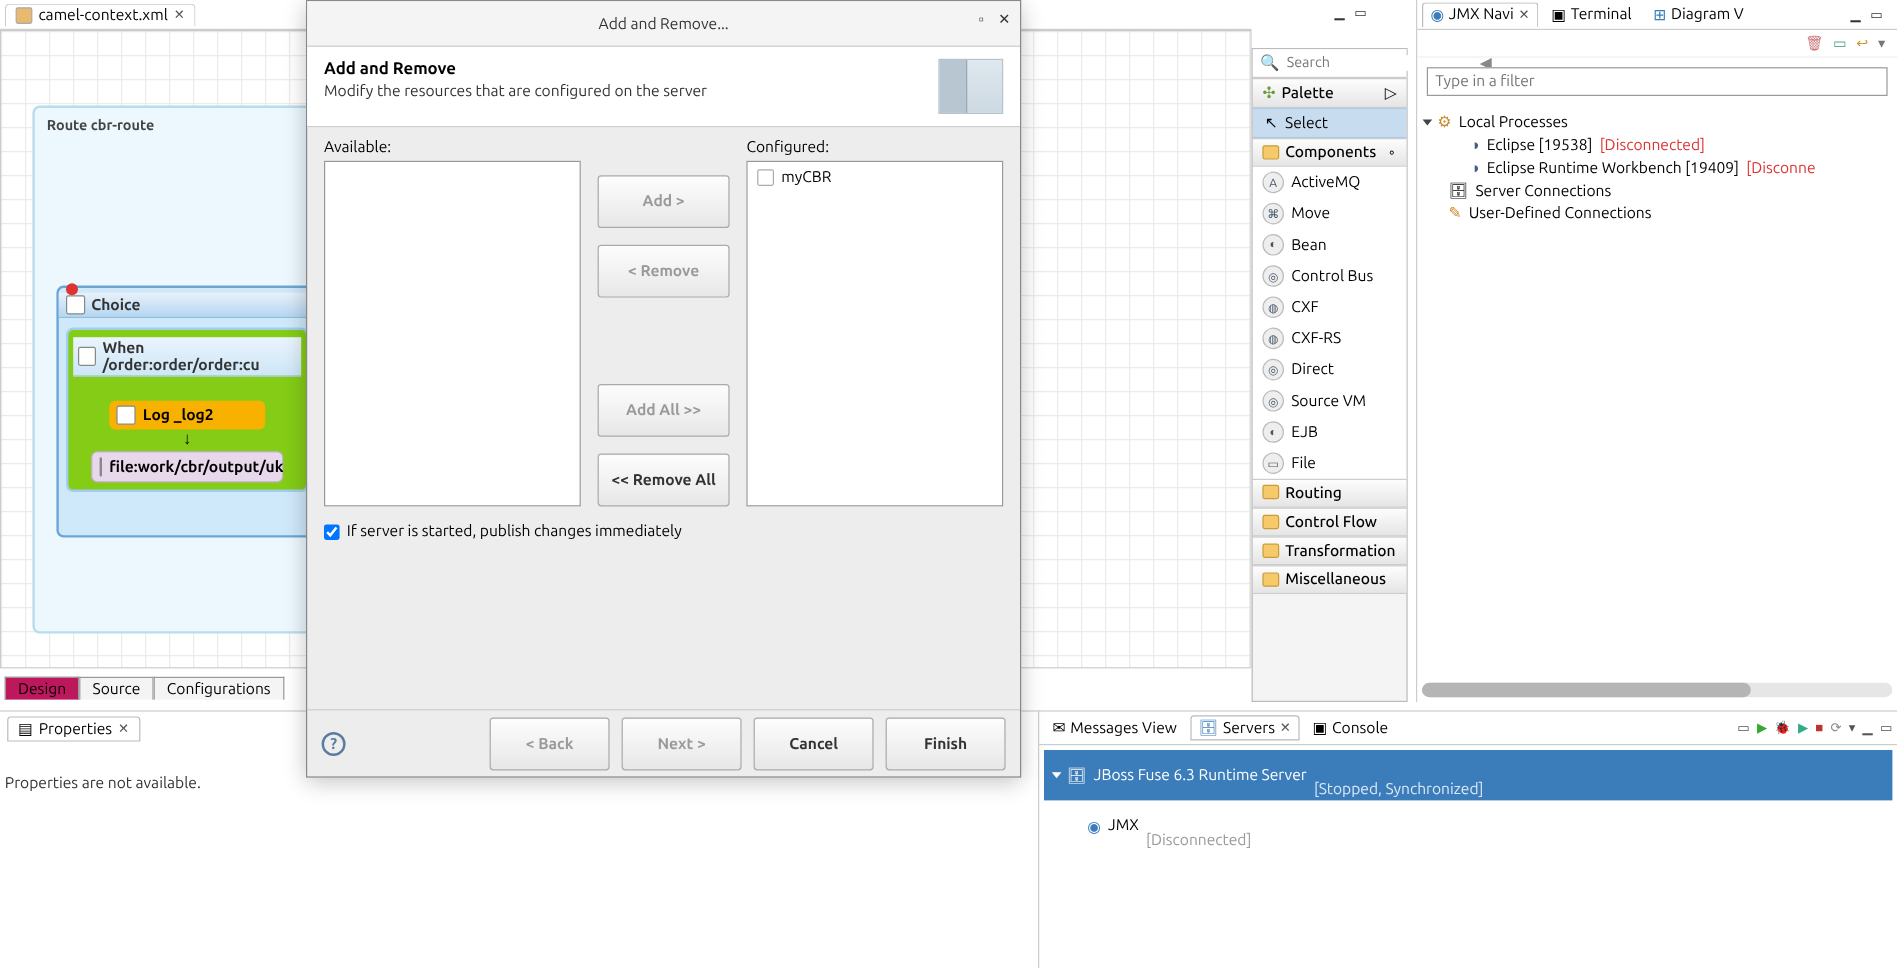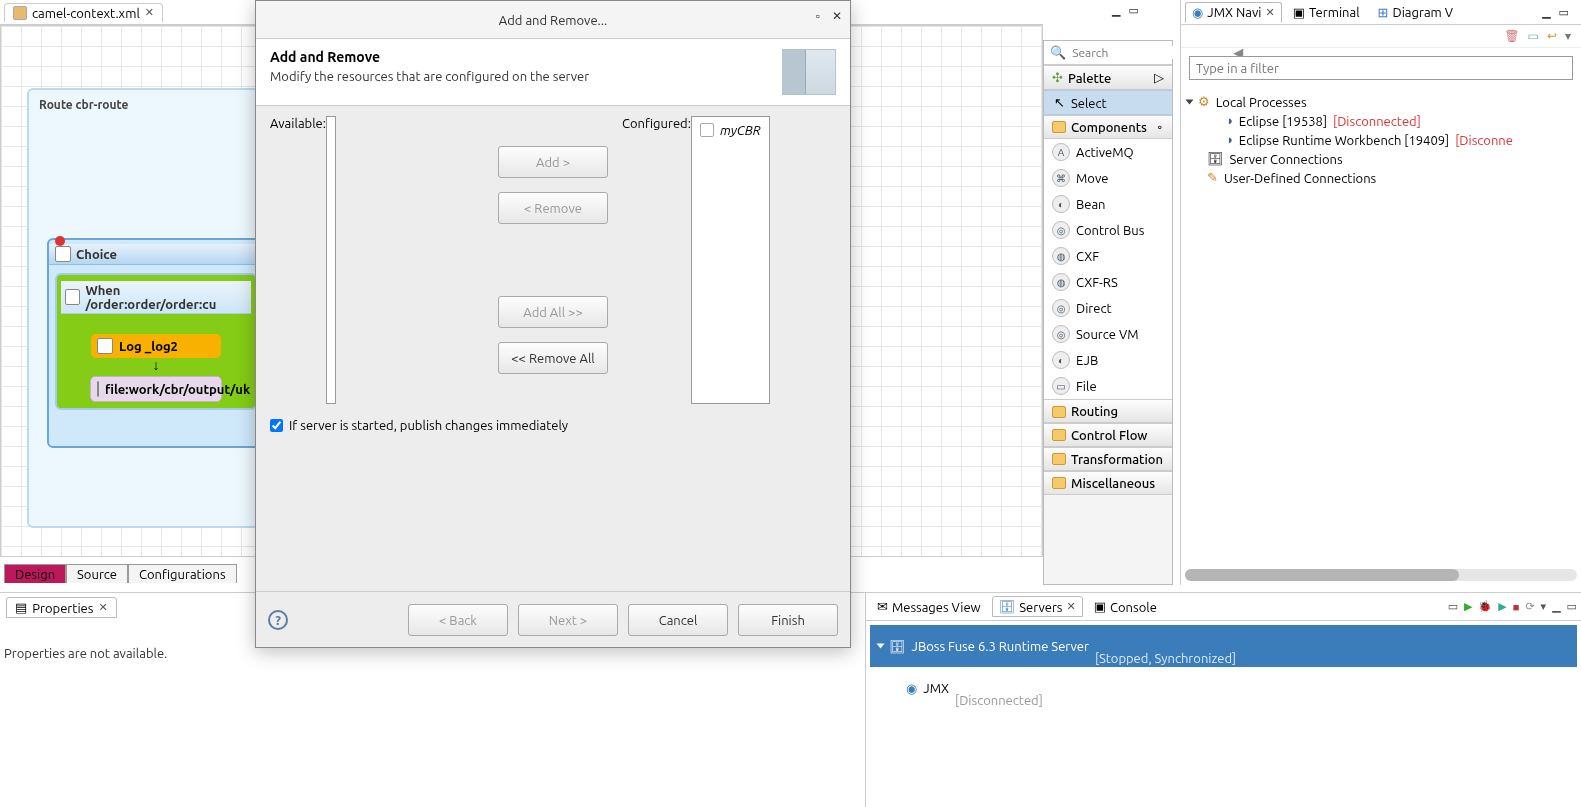--- a/index.html
+++ b/index.html
@@ -15,21 +15,21 @@
 
 .canvas { position: absolute; left: 0; top: 25px; right: 0; bottom: 28px; background-image: linear-gradient(#e6e6e6 1px, transparent 1px), linear-gradient(90deg, #e6e6e6 1px, transparent 1px); background-size: 20px 20px; background-color: #fff; border: 1px solid #ccc; }
 .route-box { position: absolute; left: 26px; top: 62px; width: 240px; height: 440px; background: #ecf8fe; border: 2px solid #b7dcec; border-radius: 6px; padding: 6px; }
 .route-title { font-weight: bold; font-size: 12px; color: #444; padding: 2px 4px; }
 .choice-box { position: absolute; left: 18px; top: 148px; width: 218px; height: 210px; background: #cfe8fa; border: 2px solid #6aa7d6; border-radius: 6px; padding-top: 4px; }
 .choice-hdr { display: flex; align-items: center; gap: 5px; padding: 2px 6px; font-weight: bold; color: #333; background: linear-gradient(#e8f2fb,#b5d6f1); border-bottom: 1px solid #92bde0; }
 .when-box { margin: 8px 6px 0 6px; background: #84cc16; border: 2px solid #9fcfec; border-radius: 6px; padding: 6px 4px; }
 .when-hdr { display: flex; align-items: center; gap: 5px; font-weight: bold; font-size: 12px; color: #333; background: linear-gradient(#eaf4fc,#cde6f7); border-bottom: 1px solid #a7cfe9; padding: 2px 4px; }
 .log-chip { margin: 20px auto 0; width: 130px; background: #f9b100; border-radius: 5px; display: flex; align-items: center; gap: 6px; padding: 4px 6px; font-weight: bold; font-size: 12px; justify-content: flex-start; }
 .arrow-down { text-align: center; font-size: 14px; line-height: 14px; }
-.file-chip { margin: 4px auto 0; width: 132px; background: #e7d8ec; border: 1px solid #c4aed1; border-radius: 5px; display: flex; align-items: center; gap: 6px; padding: 4px 6px; font-size: 11px; font-weight: bold; }
+.file-chip { margin: 4px auto 0; width: 160px; background: #e7d8ec; border: 1px solid #c4aed1; border-radius: 5px; display: flex; align-items: center; gap: 6px; padding: 4px 6px; font-size: 11px; font-weight: bold; }
 .choice-dot { position: absolute; left: 6px; top: -4px; width: 10px; height: 10px; background: #d33; border-radius: 50%; }
 .mini-ico { width: 16px; height: 16px; background: #fff; border: 1px solid #888; border-radius: 2px; display: inline-block; }
 
 .bottom-tabs { position: absolute; left: 4px; bottom: 2px; display: flex; gap: 0; }
 .bottom-tab { padding: 2px 10px; border: 1px solid #999; border-bottom: none; background: #fff; }
 .bottom-tab.active { background: #be185d; }
 .bottom-tab:not(.active) { background: #f4f4f4; }
 
 
 .props-view { position: absolute; left: 0; top: 592px; width: 865px; height: 215px; border-top: 1px solid #ccc; }
@@ -85,27 +85,27 @@
 .dlg-title .ctl { position: absolute; right: 8px; top: 8px; display: flex; gap: 12px; }
 .dlg-title .ctl span { font-size: 12px; color: #333; cursor: default; }
 .dlg-banner { background: #fff; padding: 10px 14px; display: flex; justify-content: space-between; border-bottom: 1px solid #ccc; }
 .dlg-banner h3 { font-size: 14px; font-weight: bold; margin-bottom: 4px; }
 .dlg-banner p { font-size: 13px; color: #333; }
 .banner-ico { width: 54px; height: 46px; background: linear-gradient(#dfe8ef,#cdd9e2); border: 1px solid #b6c4ce; display: flex; }
 .banner-ico::before { content: ""; width: 22px; height: 44px; background: #b7c6d1; border-right: 1px solid #99aab6; }
 .dlg-body { flex: 1; padding: 10px 14px; }
 .dlg-instr { margin-bottom: 10px; }
 .lists { display: flex; gap: 14px; align-items: flex-start; }
-.listcol { flex: 1; display: flex; flex-direction: row; }
+.listcol { flex: 1; display: flex; flex-direction: column; }
 .list-label { margin-bottom: 4px; }
 .listbox { height: 288px; background: #fff; border: 1px solid #999; padding: 4px; overflow: auto; }
-.list-item { display: flex; align-items: flex-start; gap: 6px; padding: 2px 4px; font-style: italic; }
+.list-item { display: flex; align-items: flex-start; gap: 6px; padding: 2px 4px; }
 .midbtns { display: flex; flex-direction: column; gap: 14px; width: 110px; padding-top: 30px; }
 .midbtns .spacer { height: 44px; }
-button.std { height: 32px; background: linear-gradient(#fdfdfd,#e7e7e7); border: 1px solid #aaa; border-radius: 3px; color: #333; }
+button.std { height: 44px; background: linear-gradient(#fdfdfd,#e7e7e7); border: 1px solid #aaa; border-radius: 3px; color: #333; font-weight: bold; }
 button.std:disabled { color: #9a9a9a; }
 .chk { display: flex; align-items: center; gap: 6px; margin-top: 14px; }
 .dlg-foot { height: 56px; border-top: 1px solid #ccc; display: flex; align-items: center; padding: 0 12px; gap: 10px; }
 .help-ico { width: 20px; height: 20px; border: 2px solid #5a7ca0; border-radius: 50%; color: #5a7ca0; display: flex; align-items: center; justify-content: center; font-weight: bold; }
 .dlg-foot .grow { flex: 1; }
 .dlg-foot button { width: 100px; }
 
 .tri { display: inline-block; width: 0; height: 0; border-top: 4px solid transparent; border-bottom: 4px solid transparent; border-left: 5px solid #444; }
 .tri.down { transform: rotate(90deg); }
 
@@ -221,21 +221,21 @@
     <div class="pal-item">
         <span class="pal-ico">◐</span>
         <span>EJB</span>
       </div>
     <div class="pal-item">
         <span class="pal-ico">▭</span>
         <span>File</span>
       </div>
   </div>
   <div class="pal-hdr">
-      <span style="display:flex;align-items:flex-end;gap:5px;">
+      <span style="display:flex;align-items:flex-start;gap:5px;">
         <span class="folder-ico"></span>
         <span>Routing</span>
       </span>
     </div>
   <div class="pal-hdr">
       <span style="display:flex;align-items:center;gap:5px;">
         <span class="folder-ico"></span>
         <span>Control Flow</span>
       </span>
     </div>

